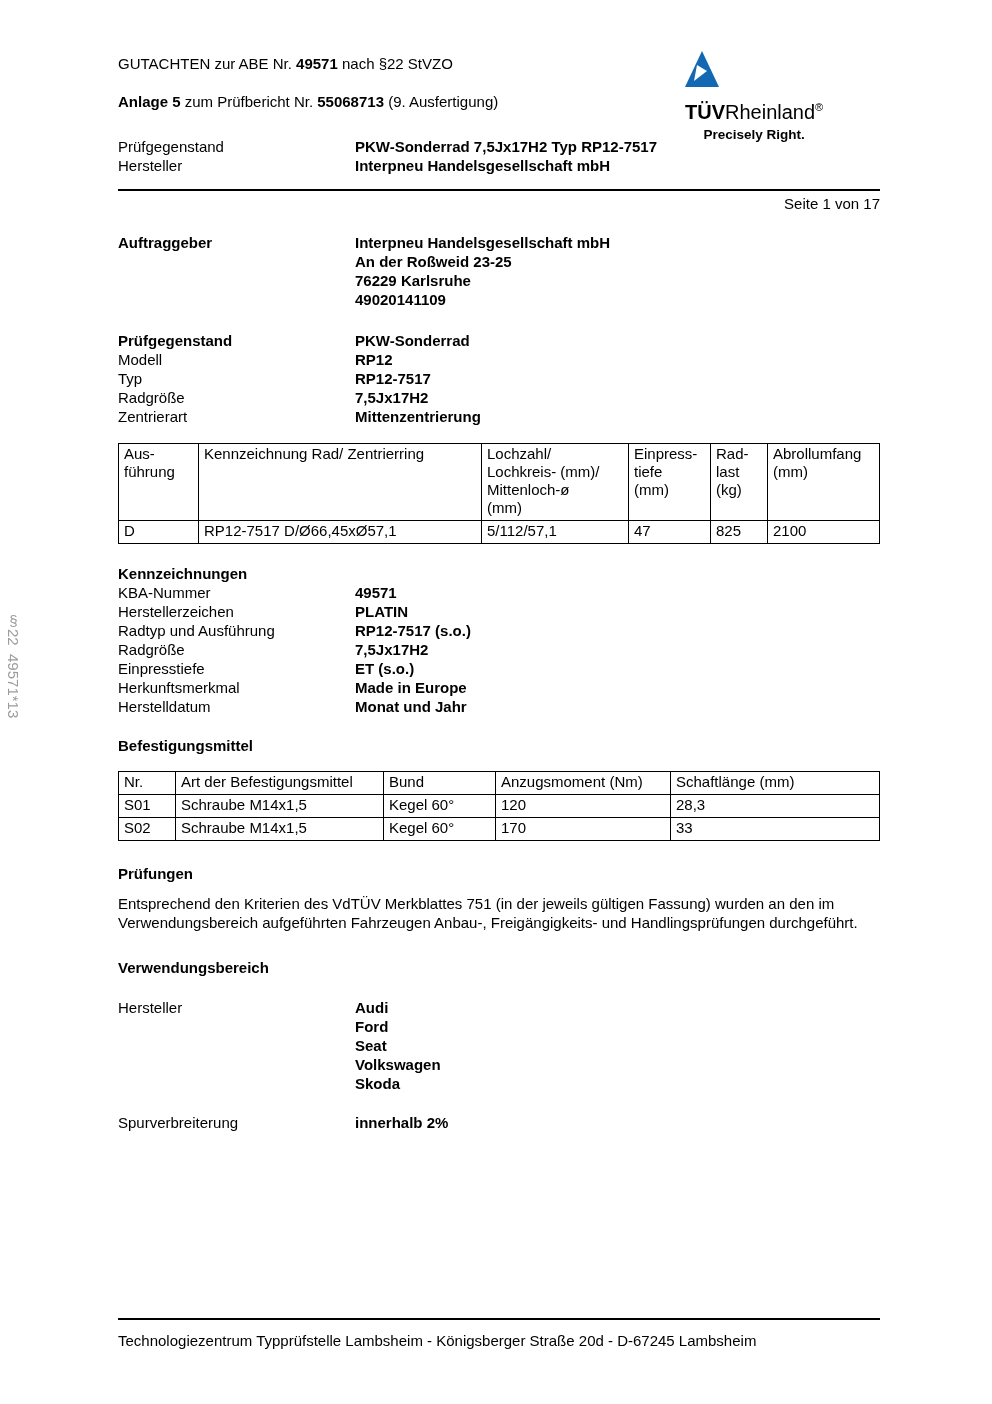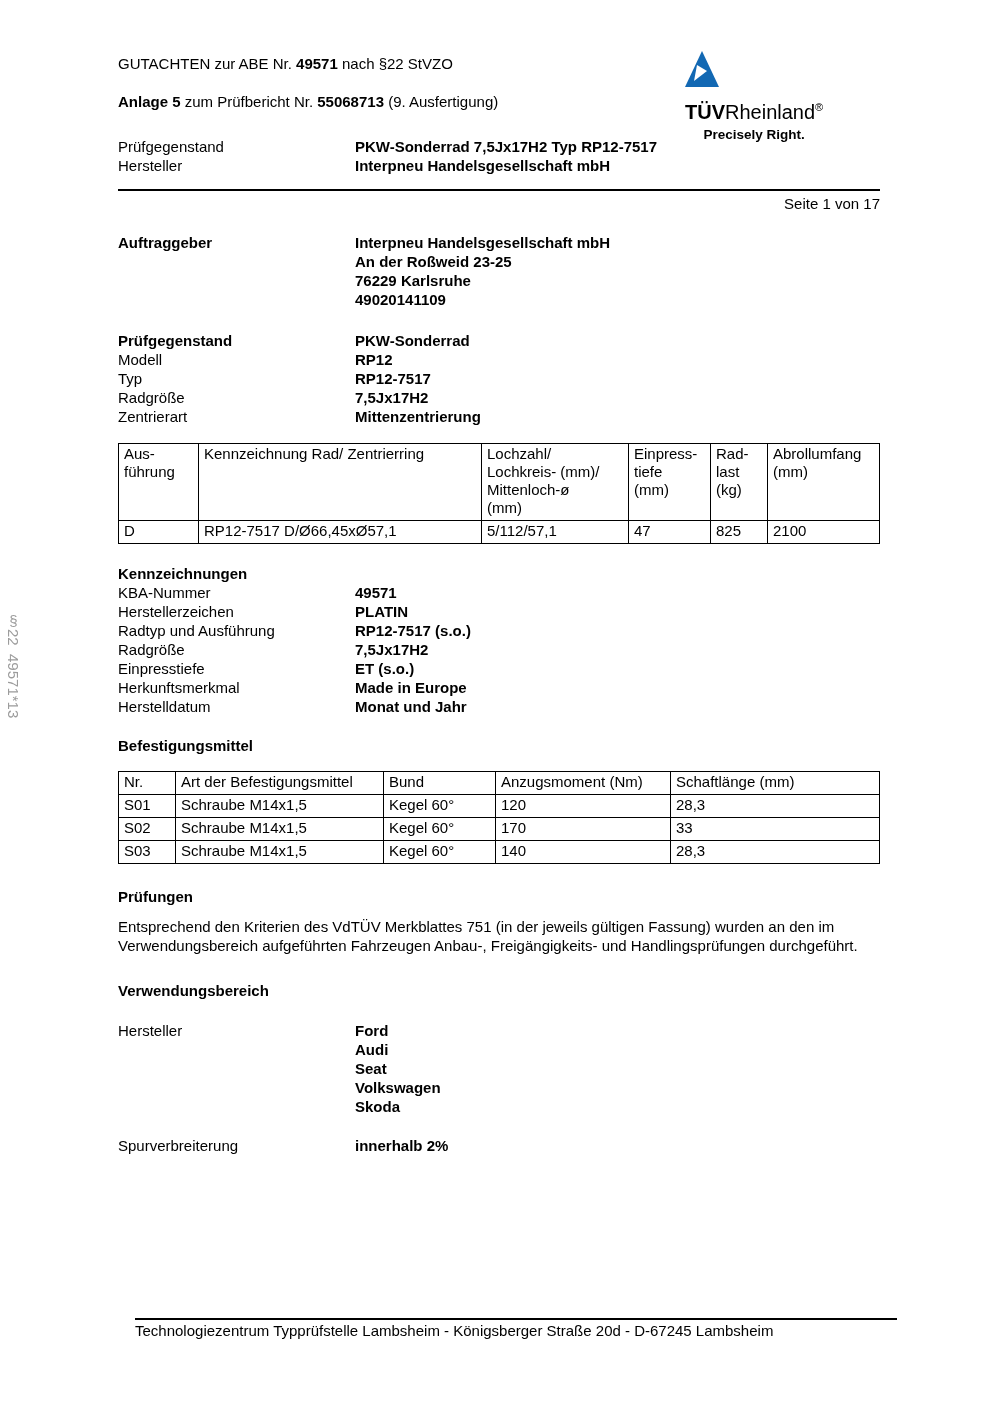--- a/index.html
+++ b/index.html
@@ -45,22 +45,22 @@
   .markings-title { margin-top:20px; }
   .fasteners-title { margin-top:20px; }
   .fasteners-table { margin-top:16px; }
   .tests-title { margin-top:23px; }
   .tests-body { margin-top:11px; }
   .usage-title { margin-top:26px; }
   .usage-manufacturers { margin-top:21px; }
   .usage-track { margin-top:20px; }
 
   .footer {
-    position:absolute; left:135px; top:1318px; width:762px;
-    border-top:2px solid #000; padding-top:1px;
+    position:absolute; left:118px; top:1318px; width:762px;
+    border-top:2px solid #000; padding-top:11px;
   }
 
   .side-label {
     position:absolute; left:4px; top:612px; height:170px;
     writing-mode:vertical-rl; color:#9c9c9c; font-size:15px; white-space:pre;
   }
 </style>
 </head>
 <body>
 
@@ -231,40 +231,33 @@
           <td>120</td>
           <td>28,3</td>
         </tr>
         <tr>
           <td>S02</td>
           <td>Schraube M14x1,5</td>
           <td>Kegel 60°</td>
           <td>170</td>
           <td>33</td>
         </tr>
-        <tr>
-          <td>S03</td>
-          <td>Schraube M14x1,5</td>
-          <td>Kegel 60°</td>
-          <td>140</td>
-          <td>28,3</td>
-        </tr>
       </tbody>
     </table>
 
     <div class="section-title tests-title">Prüfungen</div>
     <div class="tests-body">Entsprechend den Kriterien des VdTÜV Merkblattes 751 (in der jeweils gültigen Fassung) wurden an den im Verwendungsbereich aufgeführten Fahrzeugen Anbau-, Freigängigkeits- und Handlingsprüfungen durchgeführt.</div>
 
     <div class="section-title usage-title">Verwendungsbereich</div>
 
     <div class="kv usage-manufacturers">
       <div class="k">Hersteller</div>
       <div class="v">
+        <div>Audi</div>
         <div>Ford</div>
-        <div>Audi</div>
         <div>Seat</div>
         <div>Volkswagen</div>
         <div>Skoda</div>
       </div>
     </div>
 
     <div class="kv usage-track">
       <div class="k">Spurverbreiterung</div>
       <div class="v">innerhalb 2%</div>
     </div>

